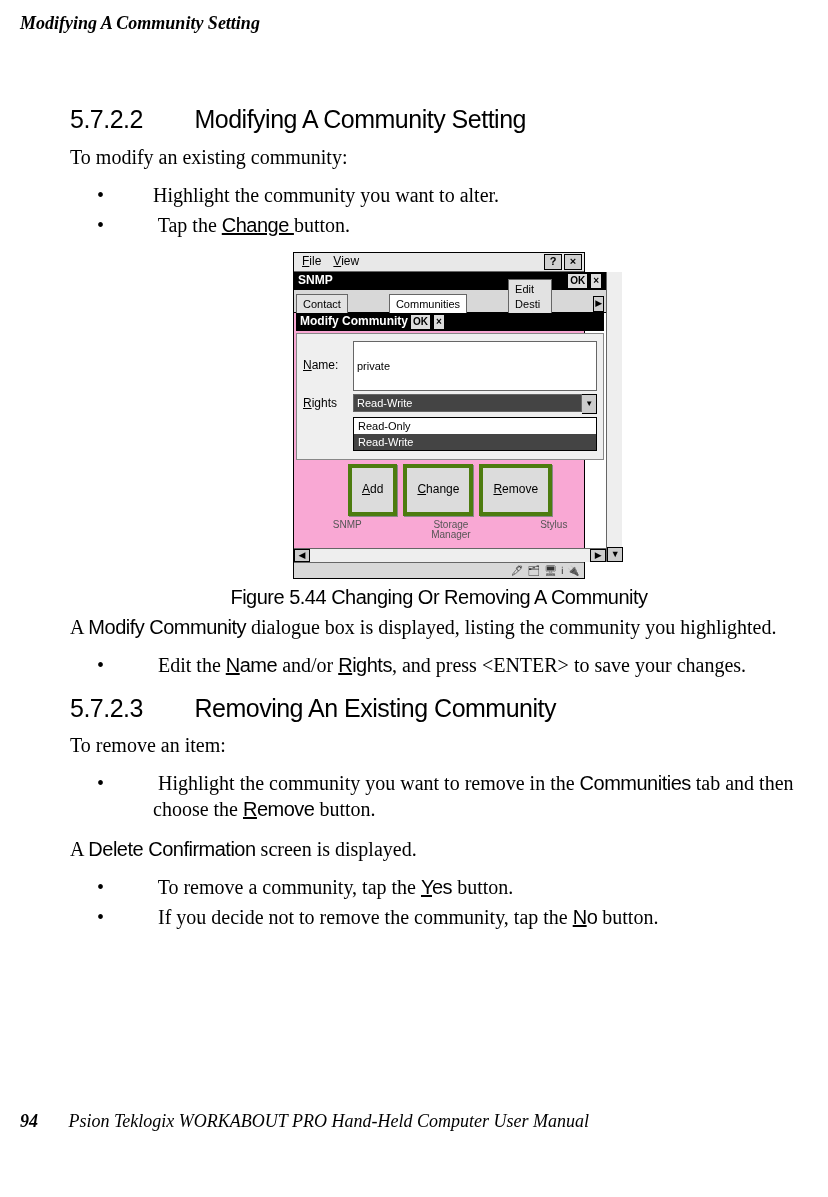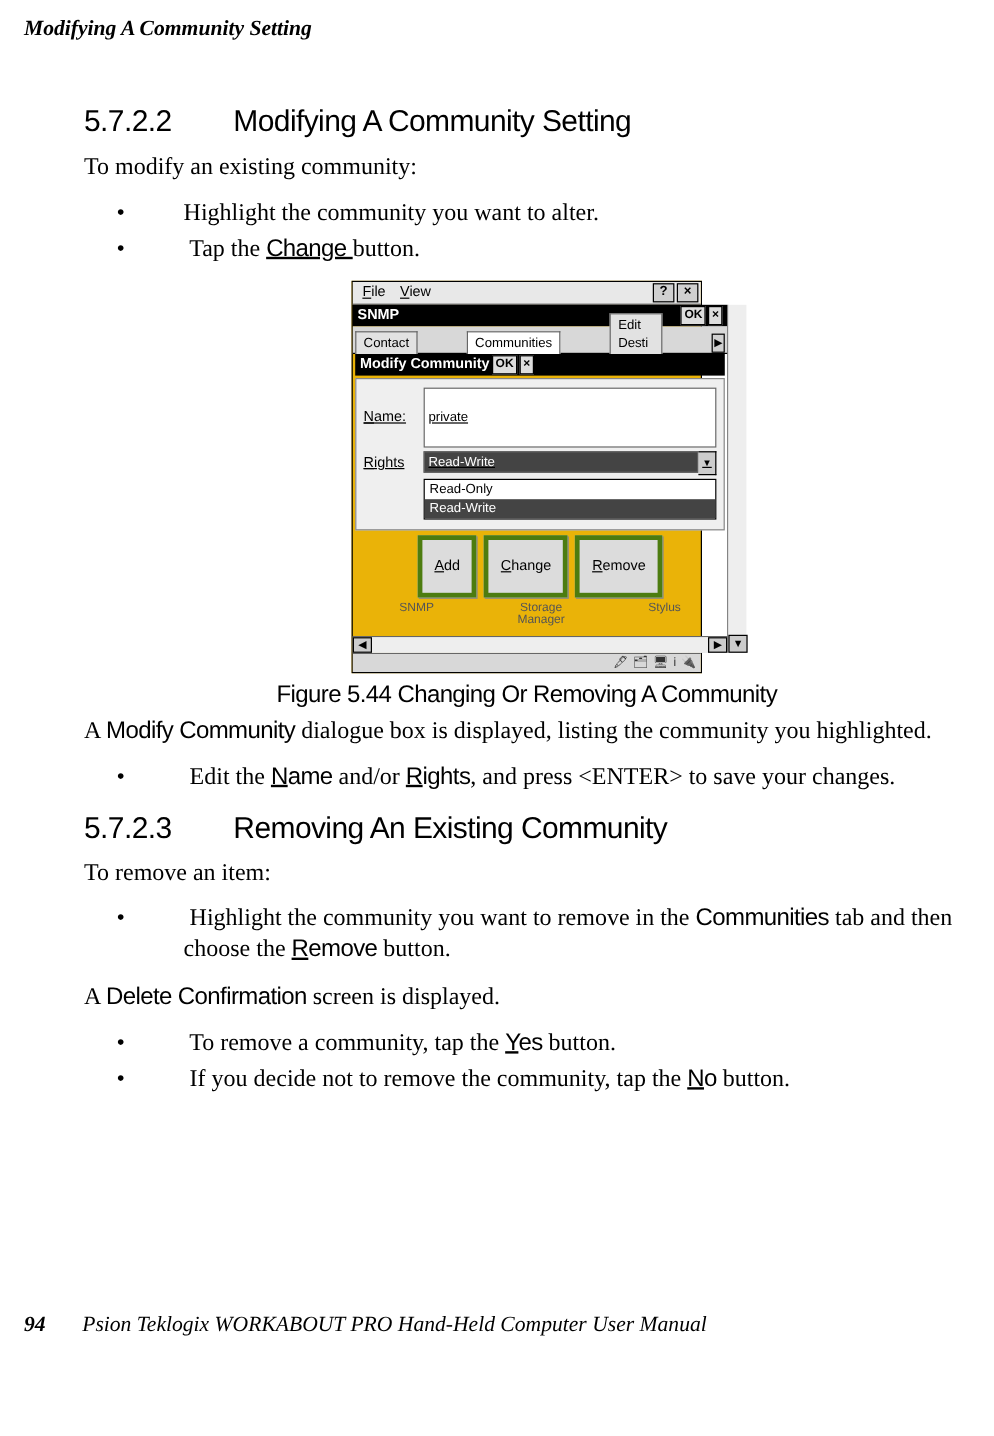--- a/index.html
+++ b/index.html
@@ -14,21 +14,21 @@
   .page {
     padding: 10px 20px 10px 20px;
     box-sizing: border-box;
   }
   .header-left {
     font-size: 18px;
   }
   .chapter-line { font-style: italic; }
   .section-line { margin-top: 2px; font-style: italic; font-weight: bold; }
   .content {
-    margin-top: 50px;
+    margin-top: 68px;
     margin-left: 50px;
     margin-right: 0px;
   }
   h3.sec-heading {
     font-size: 25px;
     font-style: normal;
     font-family: Arial, sans-serif;
     font-weight: normal;
     font-stretch: condensed;
     letter-spacing: -0.5px;
@@ -89,21 +89,21 @@
   
   .device {
     display: inline-block;
     width: 290px;
     font-family: Tahoma, Arial, sans-serif;
     font-style: normal;
     font-size: 12px;
     text-align: left;
     color: #000;
     border: 1px solid #000;
-    background: #eab308;
+    background: #f9a8d4;
   }
   .menubar {
     display: flex;
     align-items: center;
     background: #e8e8e8;
     border-bottom: 1px solid #666;
     height: 18px;
     padding: 0 2px;
   }
   .menubar .mitem {
@@ -133,21 +133,21 @@
     padding:2px 6px; font-size:11px; margin-right:2px; position:relative; top:1px;
   }
   .tab.active{ background:#fff; font-weight:normal; }
   .tab-arrow{ margin-left:auto; margin-right:2px; width:14px;height:14px;
               border:1px solid #000; background:#d0d0d0;display:flex;align-items:center;justify-content:center;font-size:9px;}
   .inner-titlebar{
     display:flex;align-items:center;background:#000;color:#fff;height:18px;padding:0 4px;
     font-weight:bold;font-size:12px;margin:0 2px;
   }
   .panel{ background:#efefef; border:1px solid #888; margin:2px; padding:4px 6px 8px 6px;}
-  .formrow{ display:flex; align-items:center; margin:3px 0;text-decoration:underline;}
+  .formrow{ display:flex; align-items:center; margin:3px 0;}
   .formrow label{ width:50px; font-size:12px;}
   .formrow label .ul{ text-decoration: underline;}
   .txtinput{ flex:1; height:16px; border:1px solid #666; background:#fff; font-size:11px; padding:16px 3px; display:flex;align-items:center;}
   .combo{ flex:1; display:flex;}
   .combo .cv{ flex:1; border:1px solid #666; height:16px; background:#ddd; color:#fff;
               display:flex;align-items:center;padding:0 3px;font-size:11px; }
   .combo .cv.dark{ background:#444;}
   .combo .cb{ width:14px;height:18px;border:1px solid #000;border-left:none;background:#ccc;
               display:flex;align-items:center;justify-content:center;font-size:8px;}
   .droplist{ margin-left:50px; border:1px solid #000; background:#fff; font-size:11px;}

